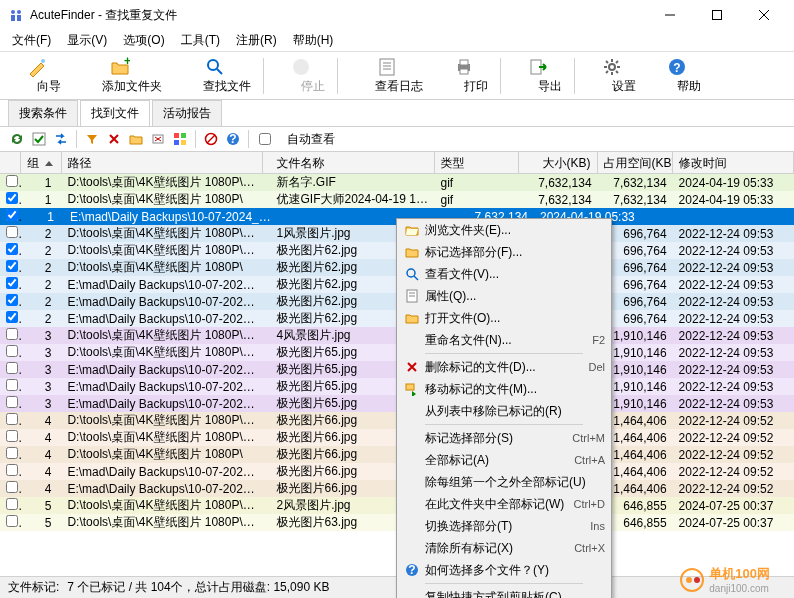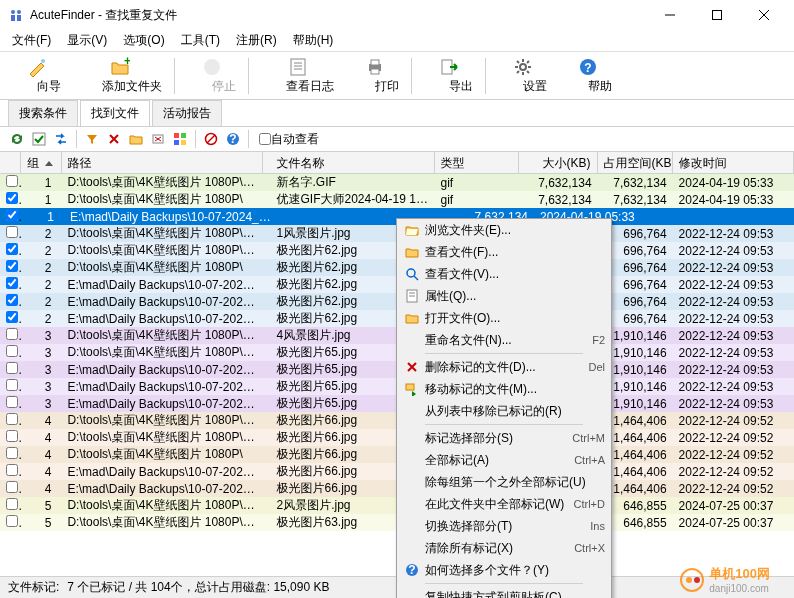--- a/index.html
+++ b/index.html
@@ -15,21 +15,21 @@
 .tool-btn { display:flex; flex-direction:column; align-items:center; justify-content:center; padding:2px 8px; min-width:42px; height:44px; }
 .tool-icon { height:22px; display:flex; align-items:center; justify-content:center; }
 .tool-label { font-size:12px; color:#000;padding-left:25px; }
 .tool-sep { width:1px; height:36px; background:#d0d0d0; margin:0 4px; }
 .tabs { height:26px; display:flex; align-items:flex-end; padding:0 8px; background:#fff; }
 .tab { padding:4px 10px; border:1px solid #d0d0d0; border-bottom:none; background:#f0f0f0; margin-right:2px; }
 .tab.active { background:#fff; }
 .icon-toolbar { height:26px; display:flex; align-items:center; padding:0 8px; gap:4px; background:#fff; border-top:1px solid #d0d0d0; border-bottom:1px solid #d0d0d0; }
 .ibtn { width:18px; height:18px; display:flex; align-items:center; justify-content:center; }
 .icon-sep { width:1px; height:18px; background:#d0d0d0; margin:0 2px; }
-.autocheck { display:flex; align-items:center; gap:0; margin-left:4px; }
+.autocheck { display:flex; align-items:center; gap:16px; margin-left:4px; }
 .grid { height:calc(598px - 30px - 22px - 48px - 26px - 26px - 22px); overflow:hidden; position:relative; }
 .grid-head { display:flex; background:#f4f4f4; border-bottom:1px solid #d0d0d0; height:22px; }
 .gh { padding:3px 6px; border-right:1px solid #d0d0d0; overflow:hidden; white-space:nowrap; }
 .grid-body { overflow-y:auto; height:calc(100% - 22px); }
 .sort-arrow { display:inline-block; width:0; height:0; border-left:4px solid transparent; border-right:4px solid transparent; border-bottom:5px solid #555; margin-left:6px; vertical-align:middle; }
 .row { display:flex; height:17px; align-items:center; }
 .cell { padding:1px 6px; overflow:hidden; white-space:nowrap; text-overflow:ellipsis; }
 .c-chk { width:22px; text-align:center; }
 .c-grp { width:42px; text-align:right; padding-right:10px; }
 .c-path { width:216px; }
@@ -114,20 +114,29 @@
     </div>
     <div class="tool-btn" style="">
     <div class="tool-icon">
         <svg width="20" height="20">
           <path d="M2 6h5l1 2h10v9H2z" fill="#fc6" stroke="#c80"></path>
           <text x="14" y="8" fill="#080" font-size="12" font-weight="bold">+</text>
         </svg>
       </div>
     <div class="tool-label">添加文件夹</div>
     </div>
+    <div class="tool-btn" style="">
+    <div class="tool-icon">
+        <svg width="20" height="20">
+          <circle cx="8" cy="8" r="5" fill="none" stroke="#06c" stroke-width="2"></circle>
+          <line x1="12" y1="12" x2="17" y2="17" stroke="#06c" stroke-width="2"></line>
+        </svg>
+      </div>
+    <div class="tool-label">查找文件</div>
+    </div>
     <div class="tool-sep"></div>
     <div class="tool-btn" style="opacity:0.4">
     <div class="tool-icon">
         <svg width="20" height="20">
           <circle cx="10" cy="10" r="8" fill="#ccc"></circle>
         </svg>
       </div>
     <div class="tool-label">停止</div>
     </div>
     <div class="tool-sep"></div>
@@ -491,21 +500,21 @@
       </span>
     <span class="cm-text">浏览文件夹(E)...</span>
     <span class="cm-short"></span>
     </div>
     <div class="cm-item">
     <span class="cm-icon">
         <svg width="14" height="14">
           <path d="M1 4h4l1 1h7v7H1z" fill="#fc6" stroke="#c80"></path>
         </svg>
       </span>
-    <span class="cm-text">查看文件(F)...</span>
+    <span class="cm-text">标记选择部分(F)...</span>
     <span class="cm-short"></span>
     </div>
     <div class="cm-item">
     <span class="cm-icon">
         <svg width="14" height="14">
           <circle cx="6" cy="6" r="4" fill="none" stroke="#06c" stroke-width="1.5"></circle>
           <line x1="9" y1="9" x2="13" y2="13" stroke="#06c" stroke-width="1.5"></line>
         </svg>
       </span>
     <span class="cm-text">查看文件(V)...</span>

